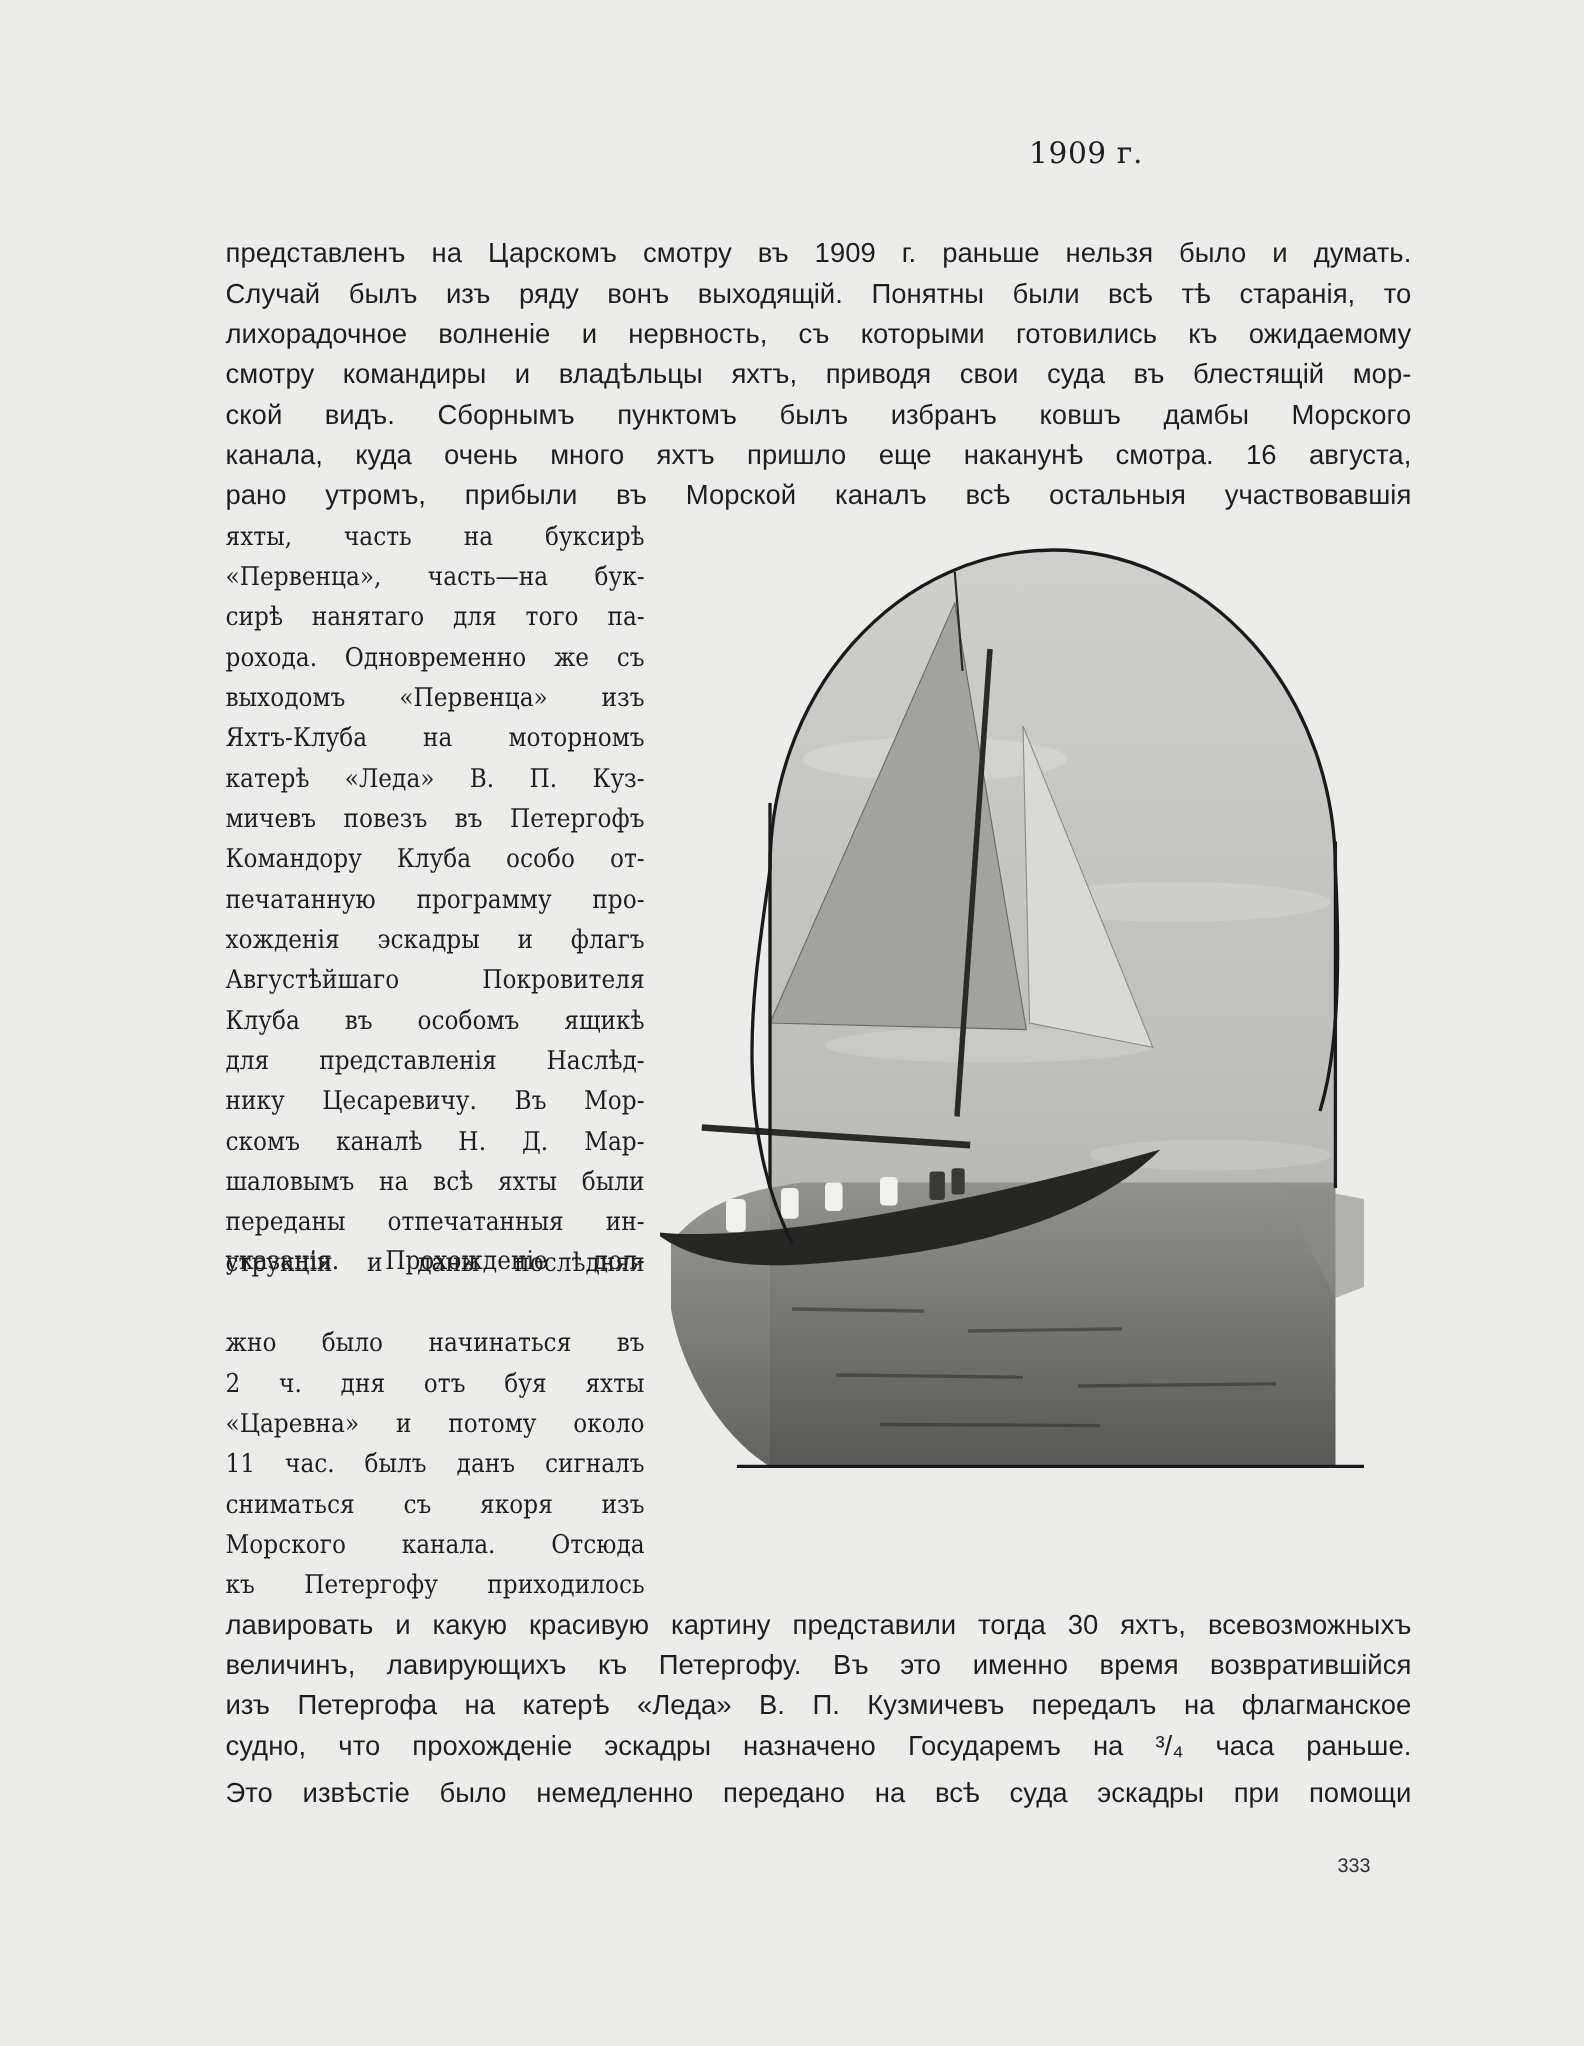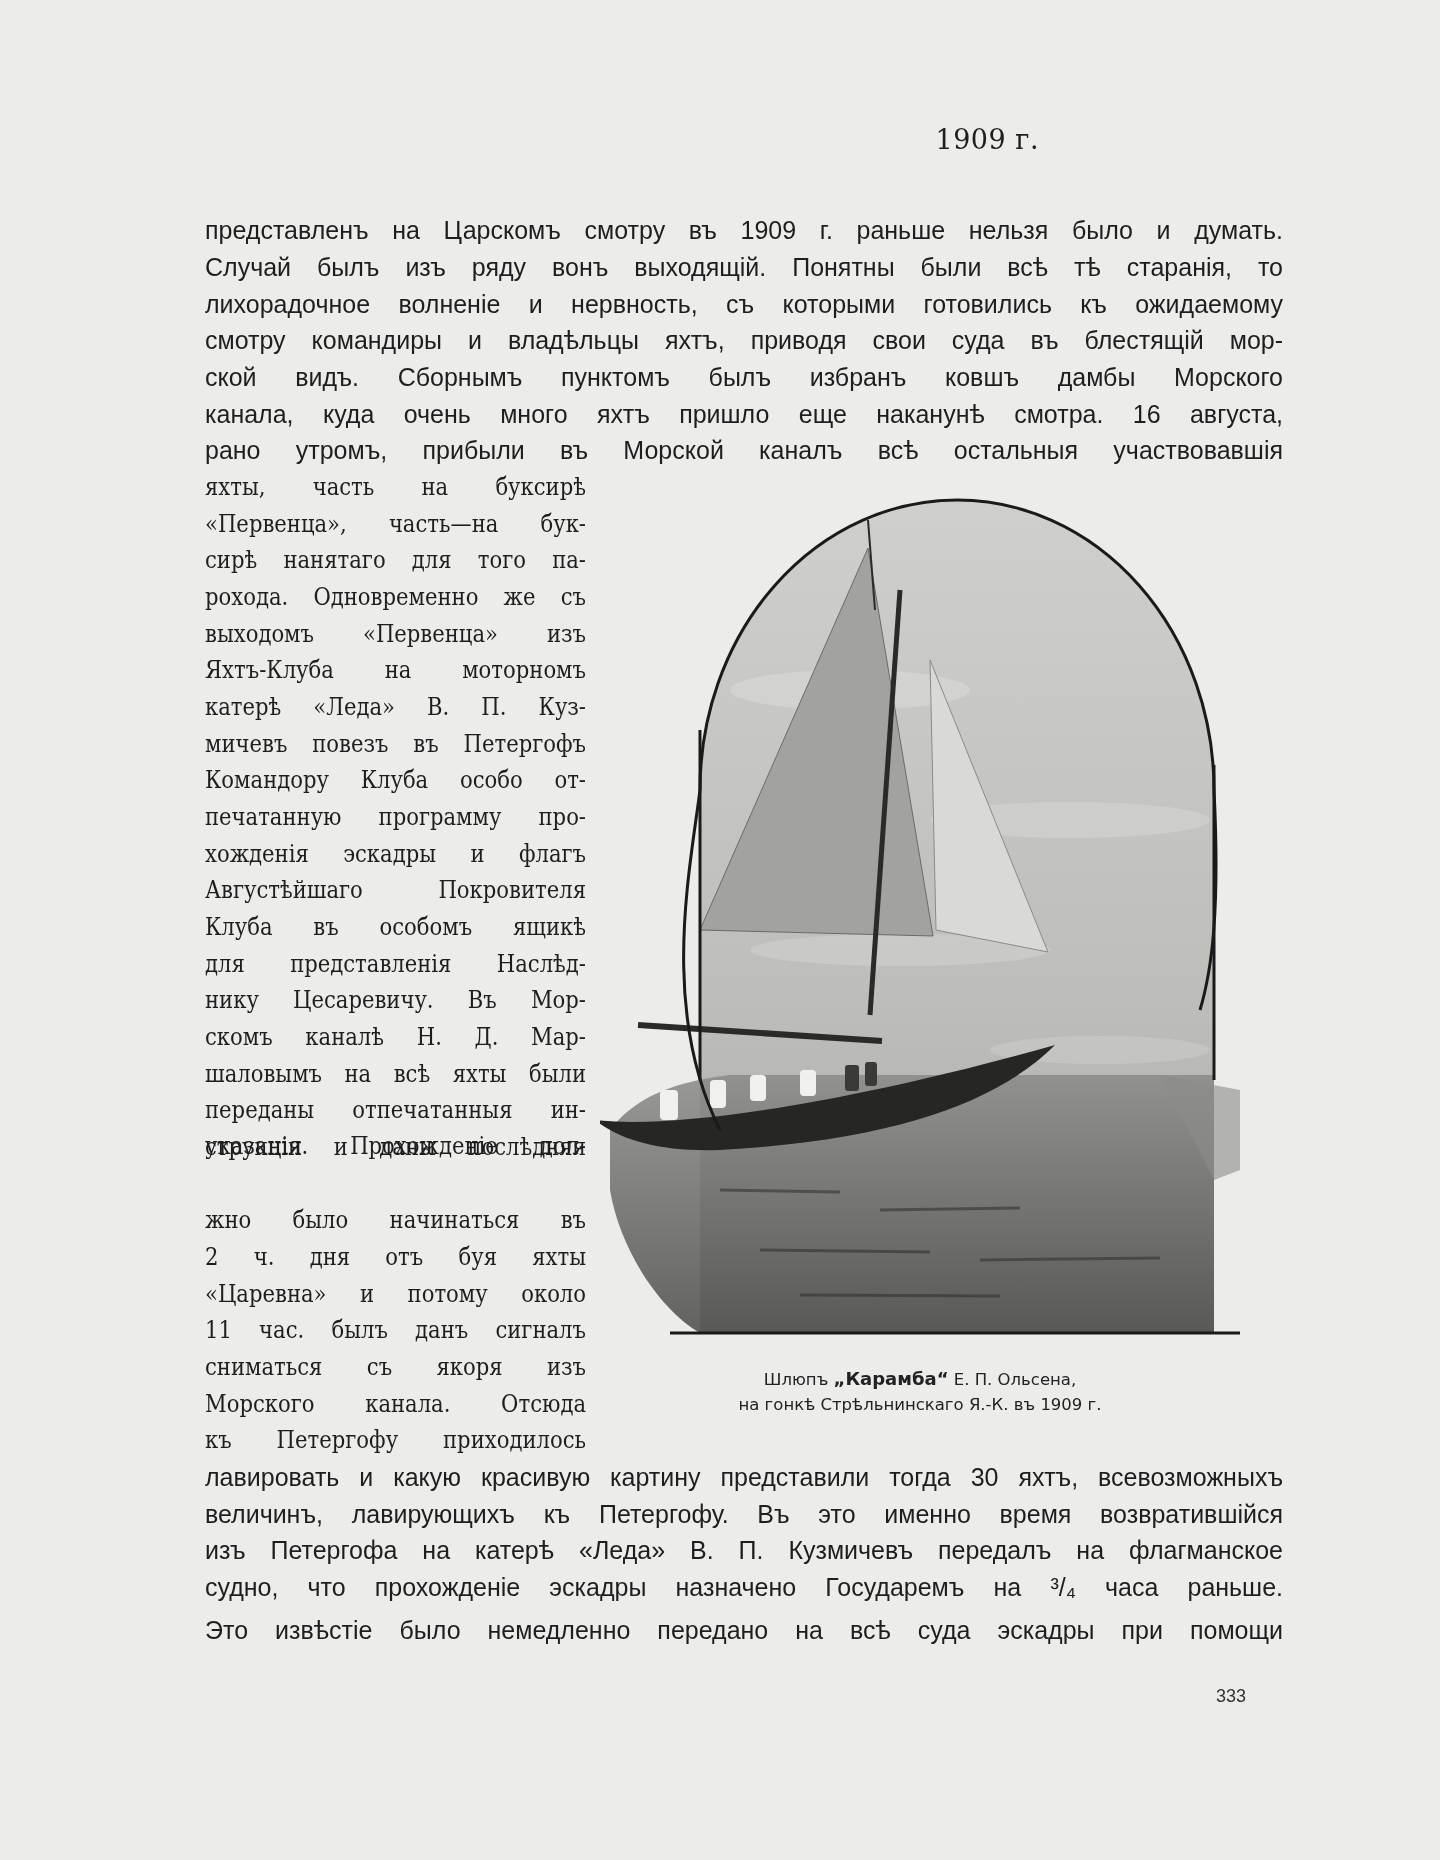--- a/index.html
+++ b/index.html
@@ -145,26 +145,20 @@
 
       <path d="M120,640 C60,520 90,380 100,300 A257,290 0 0 1 614,300 C620,420 612,480 600,520" fill="none" stroke="#1a1a1a" stroke-width="3"></path>
 
       <line x1="100" y1="240" x2="100" y2="590" stroke="#1a1a1a" stroke-width="3"></line>
       <line x1="614" y1="275" x2="614" y2="590" stroke="#1a1a1a" stroke-width="3"></line>
       <line x1="646" y1="670" x2="646" y2="843" stroke="#1a1a1a" stroke-width="3"></line>
       <line x1="70" y1="843" x2="646" y2="843" stroke="#1a1a1a" stroke-width="3"></line>
     </svg>
   </div>
 
-  <div class="caption">
-    <div>
-      <span>Шлюпъ </span><b>„Карамба“</b><span> Е. П. Ольсена,</span>
-    </div>
-    <div>на гонкѣ Стрѣльнинскаго Я.-К. въ 1909 г.</div>
-  </div>
 
   <div class="line bottom" style="top: 1439px; word-spacing: 12.98px; text-align: left;">лавировать и какую красивую картину представили тогда 30 яхтъ, всевозможныхъ</div>
   <div class="line bottom" style="top: 1476px; word-spacing: 21.75px; text-align: left;">величинъ, лавирующихъ къ Петергофу. Въ это именно время возвратившійся</div>
   <div class="line bottom" style="top: 1512px; word-spacing: 17.98px; text-align: left;">изъ Петергофа на катерѣ «Леда» В. П. Кузмичевъ передалъ на флагманское</div>
   <div class="line bottom" style="top: 1549px; word-spacing: 22.19px; text-align: left;">судно, что прохожденіе эскадры назначено Государемъ на ³/₄ часа раньше.</div>
   <div class="line bottom" style="top: 1592px; word-spacing: 20.05px; text-align: right;">Это извѣстіе было немедленно передано на всѣ суда эскадры при помощи</div>
 
   <div class="page-number">333</div>
 </div>
 

